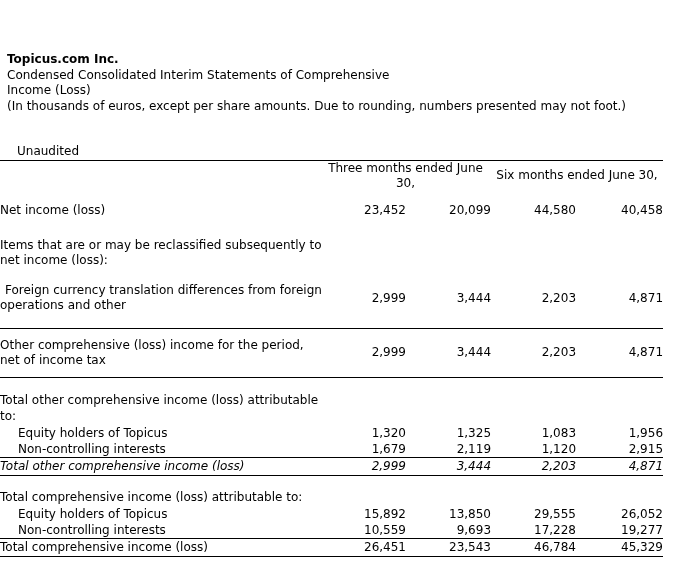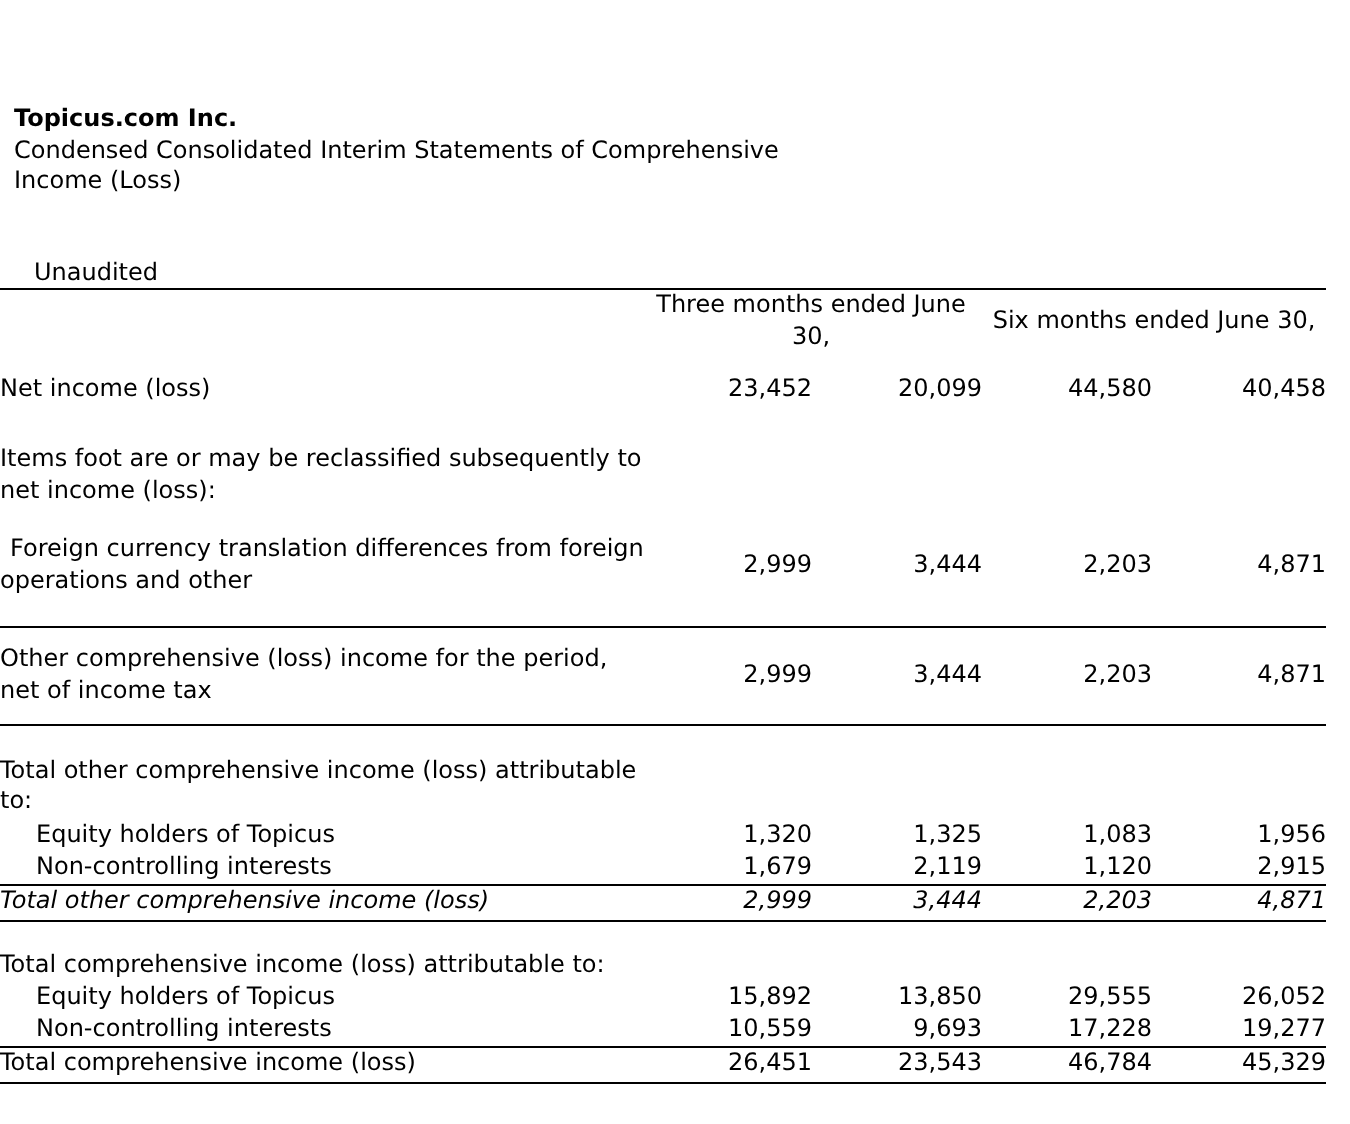--- a/index.html
+++ b/index.html
@@ -52,20 +52,21 @@
 </style>
 </head>
 <body>
 
 <div class="page">
 
   <div class="doc-head">
     <div class="company">Topicus.com Inc.</div>
     <div class="statement-title">Condensed Consolidated Interim Statements of Comprehensive
 Income (Loss)</div>
+    <div class="scale-note">(In thousands of euros, except per share amounts. Due to rounding, numbers presented may not foot.)</div>
   </div>
 
   <div class="unaudited">Unaudited</div>
 
   <table class="fin">
     <colgroup>
       <col style="width:320px">
         <col style="width:86px">
         <col style="width:85px">
         <col style="width:85px">
@@ -84,21 +85,21 @@
         <td class="label-cell">Net income (loss)</td>
         <td class="num">23,452</td>
         <td class="num">20,099</td>
         <td class="num">44,580</td>
         <td class="num">40,458</td>
       </tr>
       <tr class="sp-a">
           <td colspan="5"></td>
         </tr>
       <tr class="rw-items">
-        <td class="label-cell">Items foot are or may be reclassified subsequently to
+        <td class="label-cell">Items that are or may be reclassified subsequently to
 net income (loss):</td>
         <td class="num"></td>
         <td class="num"></td>
         <td class="num"></td>
         <td class="num"></td>
       </tr>
       <tr class="rw-fx hang">
         <td class="label-cell">Foreign currency translation differences from foreign
 operations and other</td>
         <td class="num">2,999</td>

